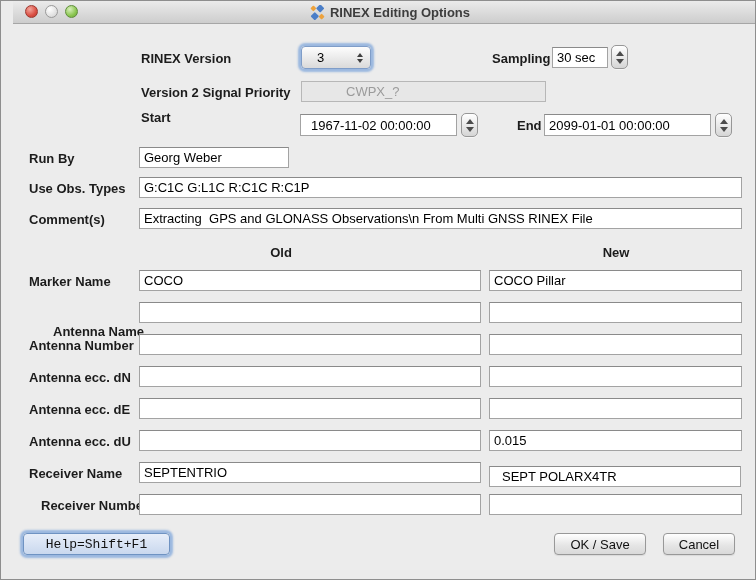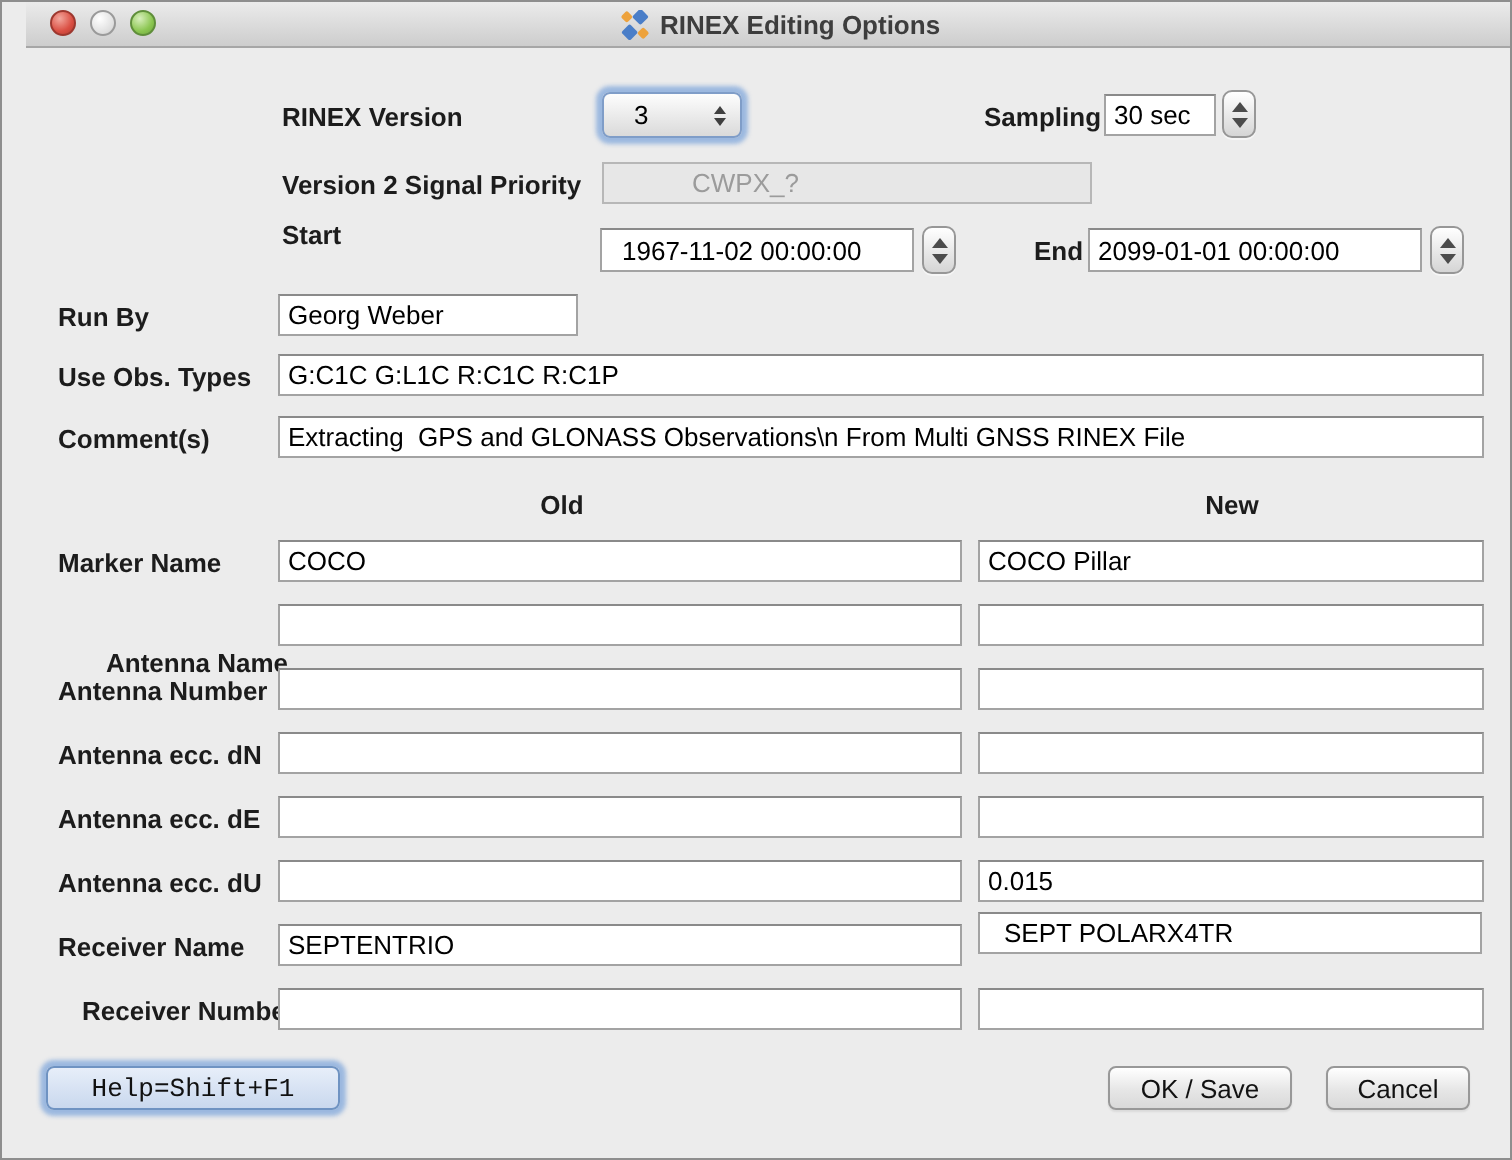--- a/index.html
+++ b/index.html
@@ -148,21 +148,21 @@
   <span class="lbl" style="left:28px;top:401px;">Antenna ecc. dE</span>
   <input class="fld" style="left: 138px; top: 397px; width: 342px;" value="">
   <input class="fld" style="left: 488px; top: 397px; width: 253px;" value="">
 
   <span class="lbl" style="left:28px;top:433px;">Antenna ecc. dU</span>
   <input class="fld" style="left: 138px; top: 429px; width: 342px;" value="">
   <input class="fld" style="left: 488px; top: 429px; width: 253px;" value="0.015">
 
   <span class="lbl" style="left:28px;top:465px;">Receiver Name</span>
   <input class="fld" style="left: 138px; top: 461px; width: 342px;" value="SEPTENTRIO">
-  <input class="fld" style="left: 488px; top: 455px; width: 252px; padding-left: 12px;" value="SEPT POLARX4TR">
+  <input class="fld" style="left: 488px; top: 465px; width: 252px; padding-left: 12px;" value="SEPT POLARX4TR">
 
   <span class="lbl" style="left:28px;top:497px;margin-left:12px;">Receiver Number</span>
   <input class="fld" style="left: 138px; top: 493px; width: 342px;" value="">
   <input class="fld" style="left: 488px; top: 493px; width: 253px;" value="">
 
   <div class="btn btn-help" style="left:22px;top:532px;width:147px;">Help=Shift+F1</div>
   <div class="btn" style="left:553px;top:532px;width:92px;">OK / Save</div>
   <div class="btn" style="left:662px;top:532px;width:72px;">Cancel</div>
 
 </div>

